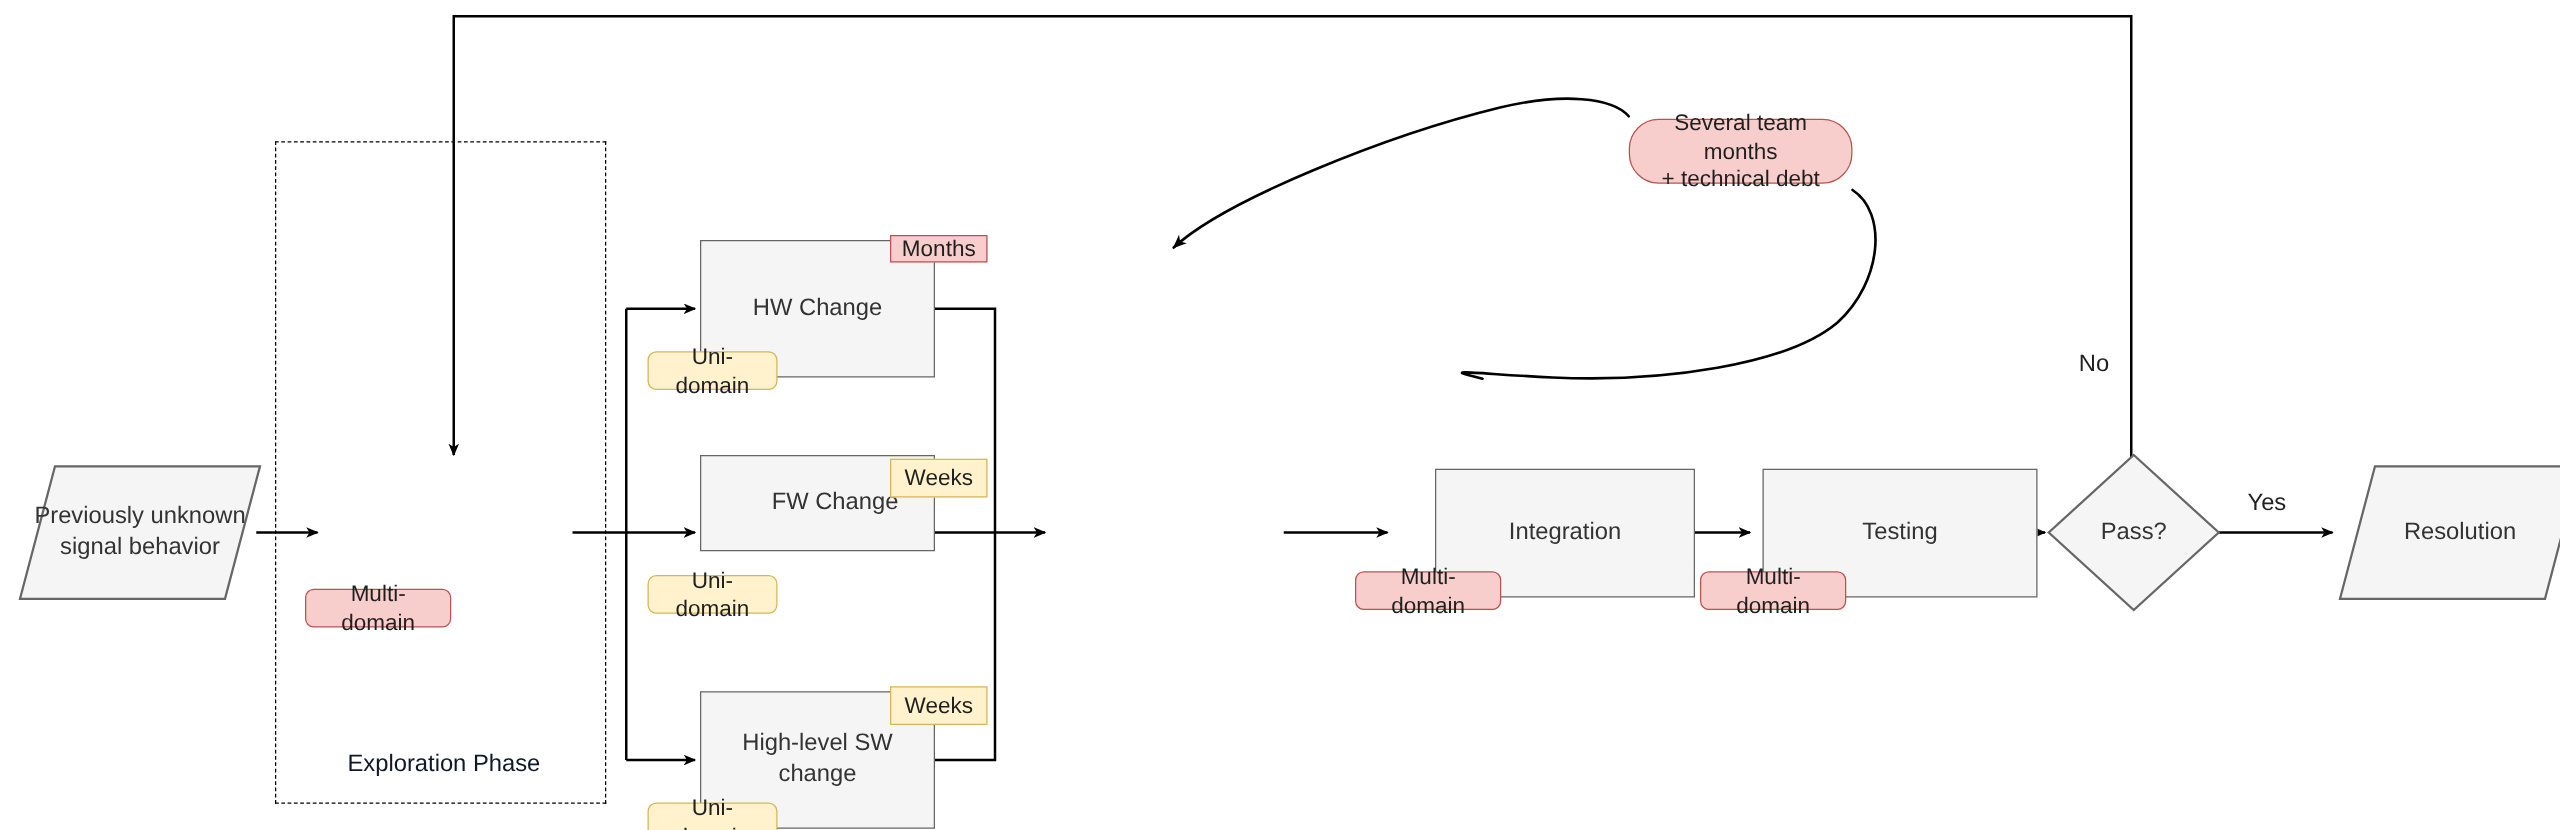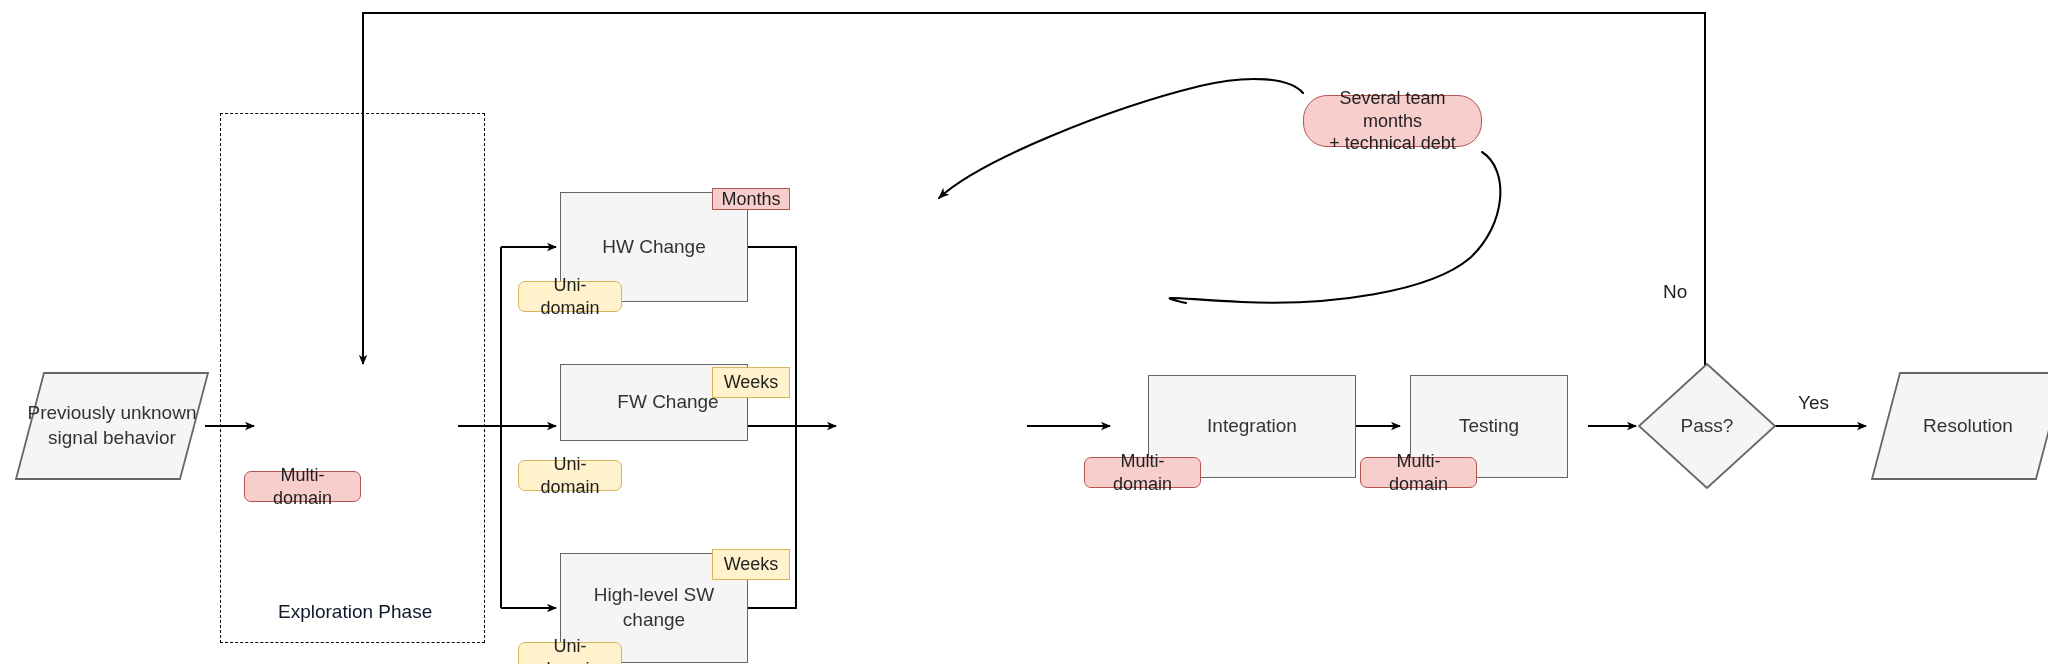--- a/index.html
+++ b/index.html
@@ -203,21 +203,21 @@
   </div>
   <div class="badge badge-yellow-sq" style="left:712px; top:549px; width:78px; height:31px;">Weeks</div>
   <div class="badge badge-yellow" style="left:518px; top:642px; width:104px; height:31px;">Uni-domain</div>
 
 
   <div class="node" style="left:1120px; top:375px; width:208px; height:103px;margin-left:28px;">
     <span class="node-label">Integration</span>
   </div>
   <div class="badge badge-red-round" style="left:1084px; top:457px; width:117px; height:31px;">Multi-domain</div>
 
-  <div class="node" style="left:1410px; top:375px; width:158px; height:103px;">
+  <div class="node" style="left:1410px; top:375px; width:220px; height:103px;">
     <span class="node-label">Testing</span>
   </div>
   <div class="badge badge-red-round" style="left:1360px; top:457px; width:117px; height:31px;">Multi-domain</div>
 
   <div class="shape-svgwrap" style="left:1637px; top:362px; width:140px; height:128px;">
     <svg viewBox="0 0 140 128" preserveAspectRatio="none">
       <polygon points="70,2 138,64 70,126 2,64" fill="#f5f5f5" stroke="#666666" stroke-width="1.8"></polygon>
     </svg>
     <div class="shape-text">Pass?</div>
   </div>

